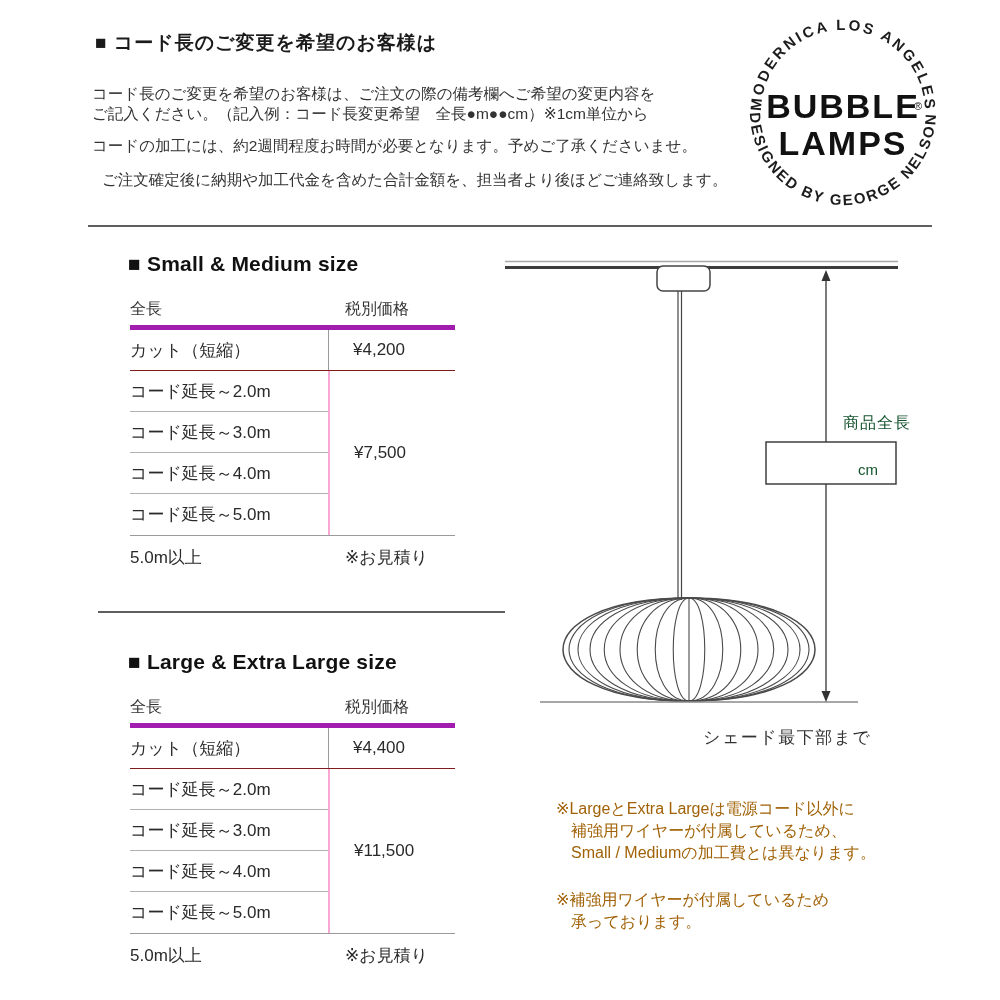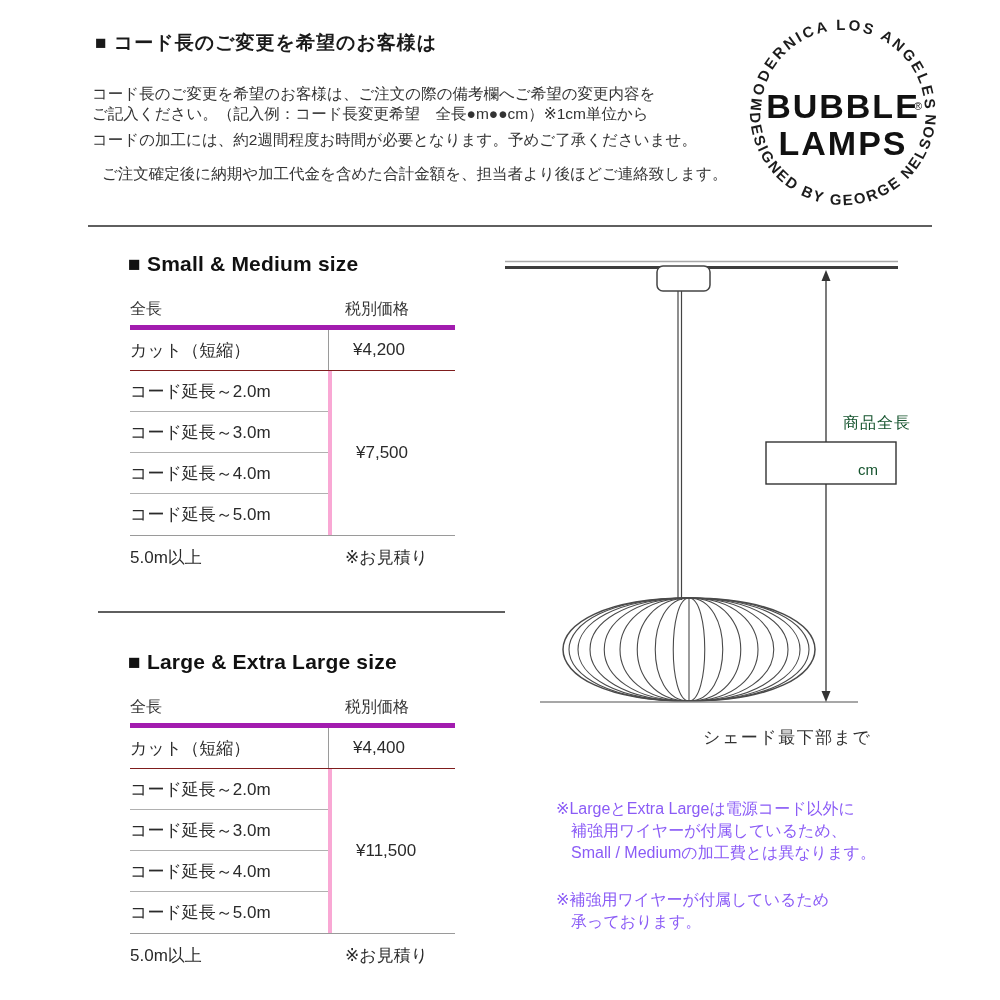--- a/index.html
+++ b/index.html
@@ -10,21 +10,21 @@
     overflow:hidden;
   }
   
   .page-title {
     position:absolute; left:95px; top:30px;
     font-size:19px; font-weight:bold; color:#1a1a1a; letter-spacing:1px;
   }
   .intro { position:absolute; left:92px; top:84px; width:680px;
            font-size:15.5px; line-height:20px; color:#333; }
   .intro p { white-space:pre-line; }
-  .intro p + p { margin-top:6px; }
+  .intro p + p { margin-top:12px; }
   .intro p:last-child { margin-top:14px;margin-left:10px; }
 
   
   .logo { position:absolute; left:733px; top:2px; width:220px; height:220px; }
 
   
   .divider { position:absolute; height:2px; background:#5f5f5f; }
   .divider-1 { left:88px; top:225px; width:844px; }
   .divider-2 { left:98px; top:611px; width:407px; }
 
@@ -41,34 +41,34 @@
   .trow { display:flex; align-items:center; }
   .row-cut { height:41px; border-bottom:1px solid #7f1d1d; }
   .cell-l { width:198px; }
   .cell-r { width:127px; padding-left:24px; height:100%;
             display:flex; align-items:center; border-left:1px solid #9a9a9a; }
   .tgroup { display:flex; border-bottom:1px solid #9a9a9a; }
   .glabels { width:198px; }
   .glabel { height:41px; display:flex; align-items:center; border-bottom:1px solid #b0b0b0; }
   .glabel:last-child { border-bottom:none; }
   .gprice { width:127px; padding-left:24px; display:flex; align-items:center;
-            border-left:4px solid #f9a8d4; }
+            border-left:2px solid #f9a8d4; }
   .row-over { height:42px; }
   .row-over .cell-r2 { width:127px; padding-left:17px; }
 
   
   .diagram { position:absolute; left:490px; top:248px; width:420px; height:510px; }
   .diagram-label { position:absolute; font-size:16px; color:#14532d; }
   .label-length { left:843px; top:413px; letter-spacing:1px; }
   .label-cm { left:858px; top:461px; font-size:15px; }
   .label-caption { left:703px; top:726px; font-size:17px; letter-spacing:1.5px; color:#333; }
 
   
   .notes { position:absolute; left:556px; top:798px; width:380px;
-           font-size:16px; line-height:22px; color:#8b5cf6; }
+           font-size:16px; line-height:22px; color:#a16207; }
   .note div { white-space:nowrap; }
   .note div + div { padding-left:15px; }
   .note + .note { margin-top:25px; }
 </style>
 </head>
 <body>
 
 <div class="page">
 
   <div class="page-title">■ コード長のご変更を希望のお客様は</div>

